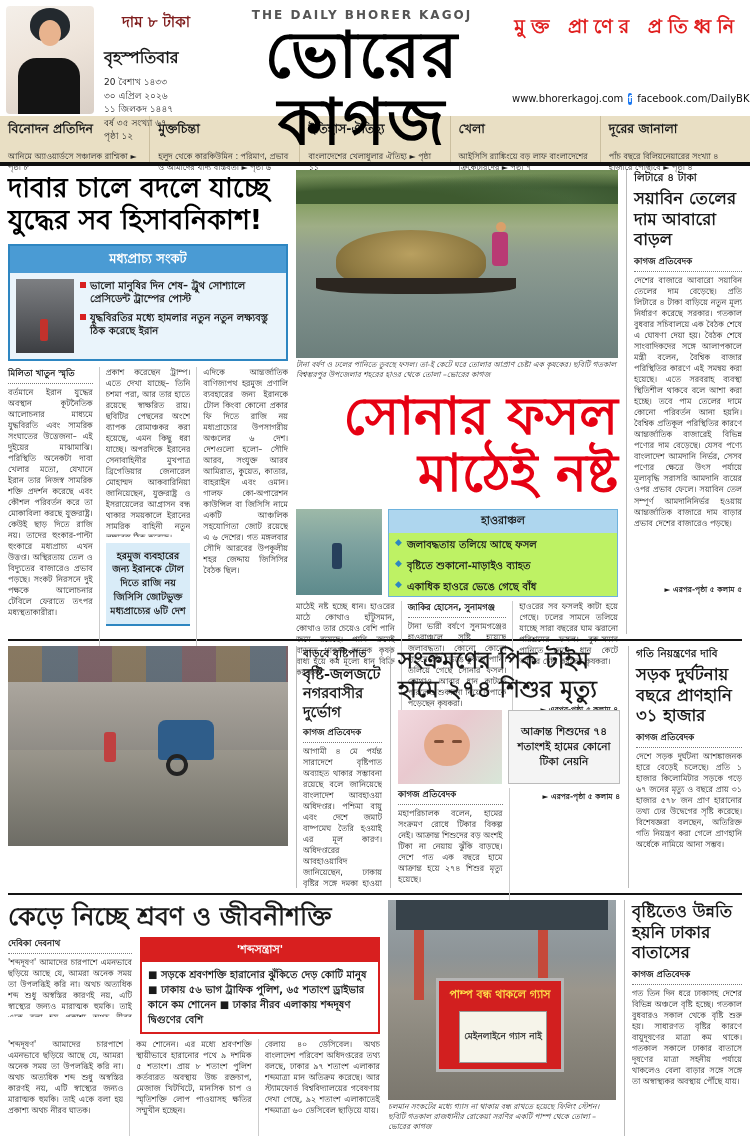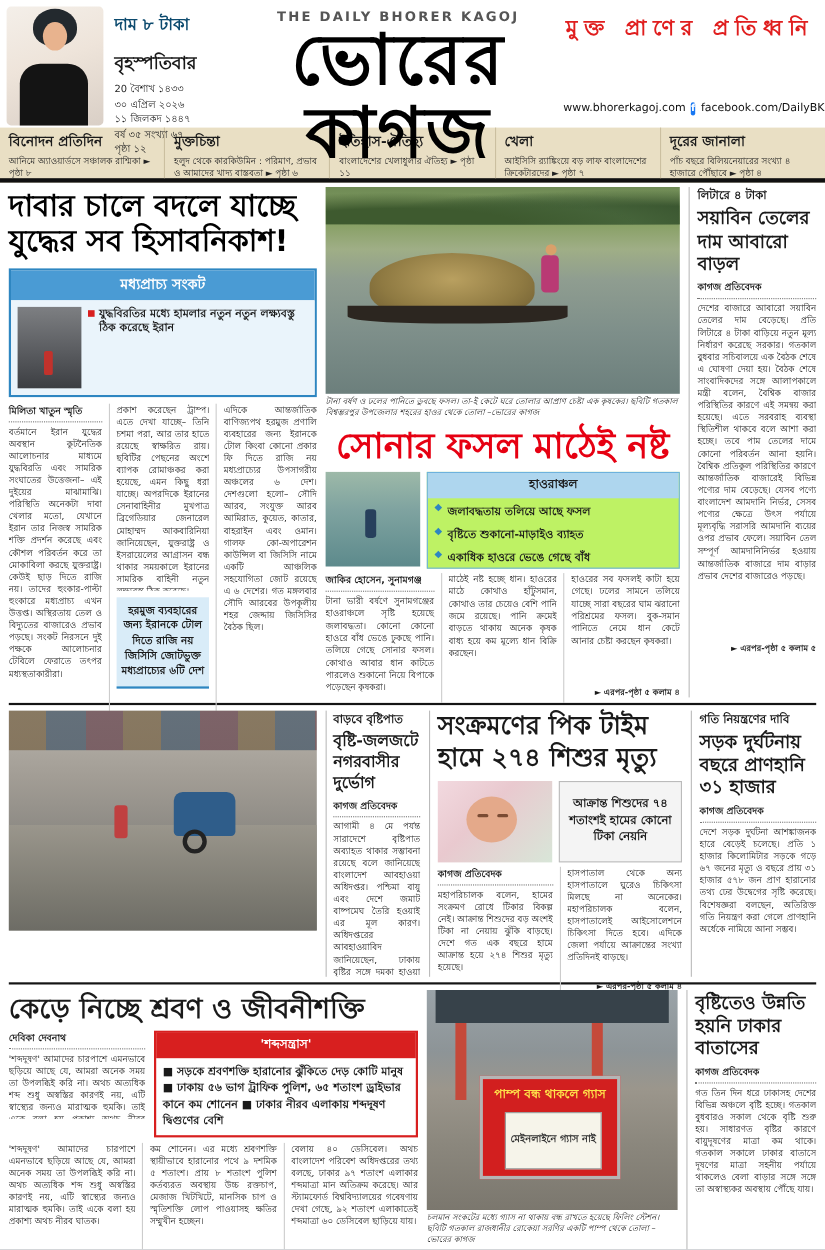--- a/index.html
+++ b/index.html
@@ -8,37 +8,37 @@
           overflow:hidden; color:#1a1a1a; }
 
   
   .masthead { height:116px; display:flex; padding:6px 10px 0 6px; position:relative; }
   .model-photo { width:88px; height:108px; border-radius:4px; flex:0 0 88px;
     background:linear-gradient(160deg,#f4efe9 0%,#eee4da 45%,#d9cfc6 100%); position:relative; overflow:hidden; }
   .model-photo .hair { position:absolute; left:24px; top:2px; width:40px; height:34px; border-radius:50% 50% 45% 45%; background:#23292e; }
   .model-photo .face { position:absolute; left:33px; top:14px; width:22px; height:26px; border-radius:50%; background:#e8b38e; }
   .model-photo .dress { position:absolute; left:12px; top:52px; width:62px; height:60px; border-radius:30% 30% 0 0; background:#141414; }
   .date-block { width:118px; flex:0 0 118px; padding:4px 4px 0 10px; }
-  .price { color:#0c4a6e; font-weight:bold; font-size:15px; margin-bottom:10px; }
+  .price { color:#7f1d1d; font-weight:bold; font-size:15px; margin-bottom:10px;text-align:center; }
   .weekday { font-weight:bold; font-size:16px; margin-bottom:4px; }
   .dateline { font-size:9px; line-height:1.5; color:#222; }
   .logo-block { flex:1; text-align:center; padding-top:2px; }
   .eng-title { font-size:12px; letter-spacing:2px; color:#555; font-weight:bold; }
   .bn-logo { font-size:64px; font-weight:bold; color:#000; line-height:1.05; letter-spacing:2px; }
   .right-head { width:228px; flex:0 0 228px; text-align:right; padding-top:8px; }
   .slogan { color:#e01e1e; font-weight:bold; font-size:19px; letter-spacing:6px; line-height:1.3; }
   .web-row { margin-top:54px; font-size:10px; color:#111; display:flex; justify-content:space-between; gap:5px; align-items:center; }
   .fb-badge { width:12px; height:12px; background:#1877f2; color:#fff; font-weight:bold; font-size:9px;
     display:inline-flex; align-items:center; justify-content:center; border-radius:2px; }
 
   
   .secnav { height:50px; background:#e9dfc4; border-bottom:4px solid #101010; display:flex; }
   .secnav .cell { flex:1; padding:4px 8px; border-right:1px solid #cbbfa0; }
   .secnav .cell:last-child { border-right:none; }
-  .sec-title { font-weight:bold; font-size:12.5px; margin-bottom:2px; }
+  .sec-title { font-weight:bold; font-size:12.5px; margin-bottom:12px; }
   .sec-teaser { font-size:8px; line-height:1.35; color:#222; }
 
   
   .body-txt { font-size:8px; line-height:1.38; text-align:justify; color:#222; overflow:hidden; }
   .byline { font-weight:bold; font-size:8.5px; border-bottom:1px dotted #777; padding-bottom:2px; margin-bottom:3px; }
   .kicker { font-weight:bold; font-size:10.5px; margin-bottom:2px; }
   .jump { font-weight:bold; font-size:7.5px; text-align:right; margin-top:3px; }
   .hrule { height:2px; background:#141414; margin:5px 8px; }
   .caption { font-size:7.5px; font-style:italic; line-height:1.35; color:#222; padding:2px 0; }
 
@@ -66,21 +66,21 @@
     background:linear-gradient(180deg,#6f8b55 0%,#88a065 18%,#9fae86 30%,#8f9d90 45%,#7e8f8a 70%,#6c7f7c 100%); }
   .lead-photo .trees { position:absolute; top:0; left:0; right:0; height:34px;
     background:radial-gradient(ellipse at 20% 100%, #3e5a2f 30%, transparent 60%),
                radial-gradient(ellipse at 60% 100%, #46643a 30%, transparent 60%),
                radial-gradient(ellipse at 90% 100%, #3a5630 35%, transparent 65%); }
   .lead-photo .hay { position:absolute; left:40px; top:60px; width:150px; height:60px; border-radius:50% 50% 40% 40%;
     background:radial-gradient(ellipse at 50% 40%, #b9a060 0%, #8f7a42 60%, #6b5a30 100%); }
   .lead-photo .boat { position:absolute; left:20px; top:108px; width:200px; height:16px; border-radius:0 0 40% 40%; background:#2c2620; }
   .lead-photo .farmer { position:absolute; left:196px; top:62px; width:16px; height:34px; border-radius:4px; background:#b93a74; }
   .lead-photo .farmer-head { position:absolute; left:200px; top:52px; width:10px; height:10px; border-radius:50%; background:#d9a06a; }
-  .haor-red-headline { color:#e60012; font-weight:bold; font-size:32px; line-height:1.1; text-align:center; margin:6px 0 6px; }
+  .haor-red-headline { color:#e60012; font-weight:bold; font-size:52px; line-height:1.1; text-align:right; margin:6px 0 6px; }
   .haor-row { display:flex; gap:6px; margin-bottom:4px; }
   .haor-photo { width:86px; height:86px; flex:0 0 86px; position:relative; overflow:hidden;
      background:linear-gradient(180deg,#9db9a8 0%,#7fa3a0 40%,#5d8a8c 100%); }
   .haor-photo .wader { position:absolute; left:36px; top:34px; width:10px; height:26px; background:#27405c; border-radius:3px; }
   .haor-box { flex:1; border:1px solid #6db2dd; background:#bef264; }
   .haor-box-head { background:#aed6ee; font-weight:bold; font-size:11px; text-align:center; padding:2px 0; }
   .haor-box-item { display:flex; gap:5px; font-size:10px; font-weight:bold; padding:4px 6px 0; }
   .haor-box-item .tick { color:#2e86c1; font-size:9px; }
   .haor-cols { display:flex; gap:6px; height:118px; }
   .haor-cols .tcol { flex:1; border-left:1px solid #ccc; padding-left:6px; }
@@ -205,20 +205,24 @@
       <div class="lead-headline">দাবার চালে বদলে যাচ্ছে যুদ্ধের সব হিসাবনিকাশ!</div>
       <div class="crisis-box">
         <div class="crisis-head">মধ্যপ্রাচ্য সংকট</div>
         <div class="crisis-body">
           <div class="crisis-photo">
             <div class="fig"></div>
           </div>
           <div class="crisis-items">
             <div class="crisis-item">
               <span class="sq"></span>
+              <span>ভালো মানুষির দিন শেষ– ট্রুথ সোশ্যালে প্রেসিডেন্ট ট্রাম্পের পোস্ট</span>
+            </div>
+            <div class="crisis-item">
+              <span class="sq"></span>
               <span>যুদ্ধবিরতির মধ্যে হামলার নতুন নতুন লক্ষ্যবস্তু ঠিক করেছে ইরান</span>
             </div>
           </div>
         </div>
       </div>
       <div class="lead-cols">
         <div class="tcol">
           <div class="byline">মিলিতা খাতুন স্মৃতি</div>
           <div class="body-txt" style="height:272px;">বর্তমানে ইরান যুদ্ধের অবস্থান কূটনৈতিক আলোচনার মাধ্যমে যুদ্ধবিরতি এবং সামরিক সংঘাতের উত্তেজনা– এই দুইয়ের মাঝামাঝি। পরিস্থিতি অনেকটা দাবা খেলার মতো, যেখানে ইরান তার নিজস্ব সামরিক শক্তি প্রদর্শন করেছে এবং কৌশল পরিবর্তন করে তা মোকাবিলা করছে যুক্তরাষ্ট্র। কেউই ছাড় দিতে রাজি নয়। তাদের হুংকার-পাল্টা হুংকারে মধ্যপ্রাচ্য এখন উত্তপ্ত। অস্থিরতায় তেল ও বিদ্যুতের বাজারেও প্রভাব পড়ছে। সংকট নিরসনে দুই পক্ষকে আলোচনার টেবিলে ফেরাতে তৎপর মধ্যস্থতাকারীরা।</div>
         </div>
@@ -257,25 +261,25 @@
             <span>বৃষ্টিতে শুকানো-মাড়াইও ব্যাহত</span>
           </div>
           <div class="haor-box-item">
             <span class="tick">◆</span>
             <span>একাধিক হাওরে ভেঙে গেছে বাঁধ</span>
           </div>
         </div>
       </div>
       <div class="haor-cols">
         <div class="tcol">
+          <div class="body-txt" style="height:114px;">মাঠেই নষ্ট হচ্ছে ধান। হাওরের মাঠে কোথাও হাঁটুসমান, কোথাও তার চেয়েও বেশি পানি জমে রয়েছে। পানি ক্রমেই বাড়তে থাকায় অনেক কৃষক বাধ্য হয়ে কম মূল্যে ধান বিক্রি করছেন।</div>
+        </div>
+        <div class="tcol">
           <div class="byline">জাকির হোসেন, সুনামগঞ্জ</div>
           <div class="body-txt" style="height:92px;">টানা ভারী বর্ষণে সুনামগঞ্জের হাওরাঞ্চলে সৃষ্টি হয়েছে জলাবদ্ধতা। কোনো কোনো হাওরে বাঁধ ভেঙে ঢুকছে পানি। তলিয়ে গেছে সোনার ফসল। কোথাও আবার ধান কাটতে পারলেও শুকানো নিয়ে বিপাকে পড়েছেন কৃষকরা।</div>
-        </div>
-        <div class="tcol">
-          <div class="body-txt" style="height:114px;">মাঠেই নষ্ট হচ্ছে ধান। হাওরের মাঠে কোথাও হাঁটুসমান, কোথাও তার চেয়েও বেশি পানি জমে রয়েছে। পানি ক্রমেই বাড়তে থাকায় অনেক কৃষক বাধ্য হয়ে কম মূল্যে ধান বিক্রি করছেন।</div>
         </div>
         <div class="tcol">
           <div class="body-txt" style="height:100px;">হাওরের সব ফসলই কাটা হয়ে গেছে। ঢলের সামনে তলিয়ে যাচ্ছে সারা বছরের ঘাম ঝরানো পরিশ্রমের ফসল। বুক-সমান পানিতে নেমে ধান কেটে আনার চেষ্টা করছেন কৃষকরা।</div>
           <div class="jump">► এরপর-পৃষ্ঠা ৫ কলাম ৪</div>
         </div>
       </div>
     </div>
 
     <div class="right-col">
       <div class="kicker">লিটারে ৪ টাকা</div>
@@ -316,21 +320,20 @@
           <div class="eye" style="left:54px;"></div>
         </div>
         <div class="callout">আক্রান্ত শিশুদের ৭৪ শতাংশই হামের কোনো টিকা নেয়নি</div>
       </div>
       <div class="measles-cols">
         <div class="tcol">
           <div class="byline">কাগজ প্রতিবেদক</div>
           <div class="body-txt" style="height:96px;">মহাপরিচালক বলেন, হামের সংক্রমণ রোধে টিকার বিকল্প নেই। আক্রান্ত শিশুদের বড় অংশই টিকা না নেয়ায় ঝুঁকি বাড়ছে। দেশে গত এক বছরে হামে আক্রান্ত হয়ে ২৭৪ শিশুর মৃত্যু হয়েছে।</div>
         </div>
         <div class="tcol">
-          <div class="body-txt" style="height:100px;">হাসপাতাল থেকে অন্য হাসপাতালে ঘুরেও চিকিৎসা মিলছে না অনেকের। মহাপরিচালক বলেন, হাসপাতালেই আইসোলেশনে চিকিৎসা দিতে হবে। এদিকে জেলা পর্যায়ে আক্রান্তের সংখ্যা প্রতিদিনই বাড়ছে।</div>
           <div class="jump">► এরপর-পৃষ্ঠা ৫ কলাম ৪</div>
         </div>
       </div>
     </div>
 
     <div class="road-col">
       <div class="kicker">গতি নিয়ন্ত্রণের দাবি</div>
       <div class="right-head2">সড়ক দুর্ঘটনায় বছরে প্রাণহানি ৩১ হাজার</div>
       <div class="byline">কাগজ প্রতিবেদক</div>
       <div class="body-txt" style="height:118px;">দেশে সড়ক দুর্ঘটনা আশঙ্কাজনক হারে বেড়েই চলেছে। প্রতি ১ হাজার কিলোমিটার সড়কে গড়ে ৬৭ জনের মৃত্যু ও বছরে প্রায় ৩১ হাজার ৫৭৮ জন প্রাণ হারানোর তথ্য ঢের উদ্বেগের সৃষ্টি করেছে। বিশেষজ্ঞরা বলছেন, অতিরিক্ত গতি নিয়ন্ত্রণ করা গেলে প্রাণহানি অর্ধেকে নামিয়ে আনা সম্ভব।</div>

